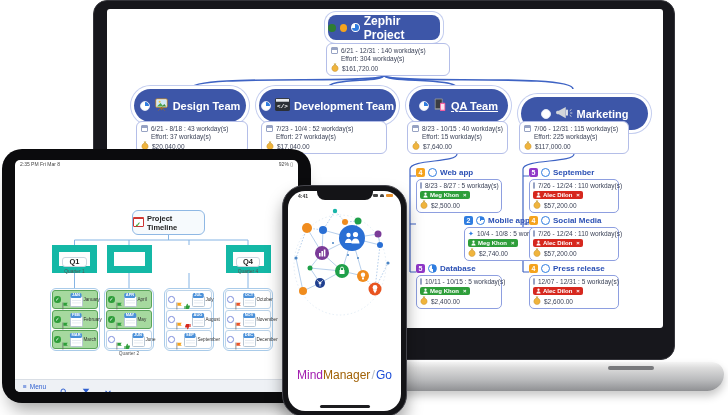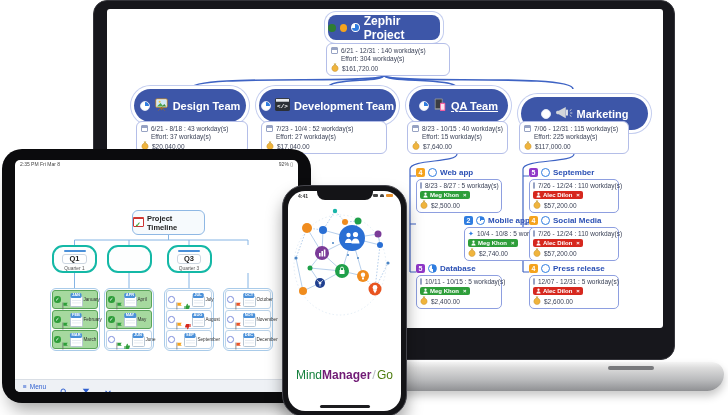--- a/index.html
+++ b/index.html
@@ -62,22 +62,22 @@
               border-radius:5px;overflow:hidden;}
   .tab-status{position:absolute;left:0;top:0;width:100%;height:9px;display:flex;
               justify-content:space-between;padding:1px 5px;font-size:5px;color:#444;}
   .tnode{position:absolute;background:#fff;border:1px solid #8fb8e4;border-radius:6px;}
   .troot{left:117px;top:50px;width:73px;height:25px;display:flex;align-items:center;
          justify-content:center;gap:3px;font-size:7.5px;font-weight:bold;color:#222;background:#f6fafd;}
   .tcalicon{width:11px;height:11px;position:relative;}
   .tcalicon .b{position:absolute;left:0;top:1px;width:11px;height:9px;background:#fff;border:1px solid #c33;border-radius:1px;}
   .tcalicon .t{position:absolute;left:0;top:0;width:11px;height:3px;background:#d63b2f;border-radius:1px 1px 0 0;}
   .tcalicon .c{position:absolute;left:2px;top:4px;color:#3aa63a;font-size:7px;font-weight:bold;}
-  .qbox{position:absolute;top:85px;width:45px;height:28px;background:#fdfefe;border:2px solid #14b8a6;
-        border-radius:11px;display:flex;flex-direction:column;align-items:center;padding-top:3px;}
+  .qbox{position:absolute;top:85px;width:45px;height:28px;background:#fdfefe;border:7px solid #14b8a6;
+        border-radius:0;display:flex;flex-direction:column;align-items:center;padding-top:3px;}
   .qbar{width:22px;height:4px;background:#4a90d9;border-radius:1px;margin-bottom:2px;}
   .qcode{font-size:7.5px;font-weight:bold;color:#222;background:#fff;border:1px solid #ccd6e0;
          border-radius:3px;padding:0 6px;line-height:8px;}
   .qname{font-size:4.8px;color:#555;margin-top:2px;}
   .mcol{position:absolute;top:128px;width:50px;border:1px solid #a9cbe9;border-radius:6px;
         padding:1px;display:flex;flex-direction:column;gap:1px;background:#fdfdfe;}
   .mrow{height:19px;border-radius:3px;display:flex;align-items:center;gap:1px;padding:0 1px;}
   .mg{background:#a6d99f;border:1px solid #5aa55a;}
   .mw{background:#fff;border:1px solid #bcd4ea;}
   .chk{width:6.5px;height:6.5px;border-radius:50%;font-size:5px;line-height:6.5px;text-align:center;flex:none;}
@@ -104,22 +104,22 @@
          box-shadow:0 10px 16px rgba(0,0,0,.35);}
   .ph-screen{position:absolute;left:5px;top:5px;width:113px;height:220px;background:#fff;
              border-radius:17px;overflow:hidden;}
   .notch{position:absolute;left:50%;top:0;transform:translateX(-50%);width:56px;height:9px;
          background:#141417;border-radius:0 0 8px 8px;}
   .ph-status{position:absolute;left:10px;top:2px;font-size:5px;font-weight:bold;color:#333;}
   .ph-sticons{position:absolute;right:8px;top:3px;display:flex;gap:2px;align-items:center;}
   .ph-sticons i{height:3px;border-radius:1px;}
   .globe{position:absolute;left:0;top:12px;}
   .brand{position:absolute;left:0;top:176px;width:100%;text-align:center;font-size:12px;white-space:nowrap;}
-  .b-mind{color:#15803d;} .b-man{color:#701a75;font-weight:bold;}
-  .b-slash{color:#b9bfc6;font-size:13px;padding:0 1px;} .b-go{color:#4d7c0f;}
+  .b-mind{color:#a21caf;} .b-man{color:#a16207;font-weight:normal;}
+  .b-slash{color:#b9bfc6;font-size:13px;padding:0 1px;} .b-go{color:#1d4ed8;}
   .homebar{position:absolute;left:50%;bottom:3px;transform:translateX(-50%);width:50px;height:3.5px;
            background:#1c1c1f;border-radius:2px;}
 </style>
 </head>
 <body>
 
 <div class="stage">
 
   <div class="laptop">
     <div class="lap-screen">
@@ -488,24 +488,24 @@
       <div class="qbox" style="left:37px;">
           <i class="qbar"></i>
           <span class="qcode">Q1</span>
           <span class="qname">Quarter 1</span>
         </div>
       <div class="qbox" style="left:91.5px;gap:41px;">
           <i class="qbar"></i>
           <span class="qcode">Q2</span>
           <span class="qname">Quarter 2</span>
         </div>
-      <div class="qbox" style="left:151.5px;">
+      <div class="qbox" style="left:210.5px;">
           <i class="qbar"></i>
-          <span class="qcode">Q3</span>
-          <span class="qname">Quarter 3</span>
+          <span class="qcode">Q4</span>
+          <span class="qname">Quarter 4</span>
         </div>
 
       <div class="mcol" style="left:35px;">
         <div class="mrow mg">
             <i class="chk done">✓</i>
             <i class="flag fg"><svg width="7" height="8" viewBox="0 0 8 9">
                 <path d="M1 .5v8" stroke="#666" stroke-width=".8"></path>
                 <path d="M1.6.8h5L5.2 2.5 6.6 4.2h-5z" fill="currentColor"></path>
               </svg></i>
             <span class="mcal">

